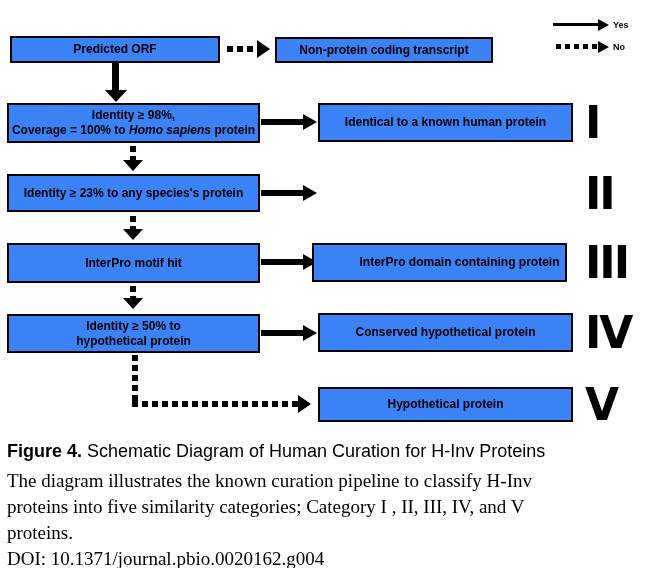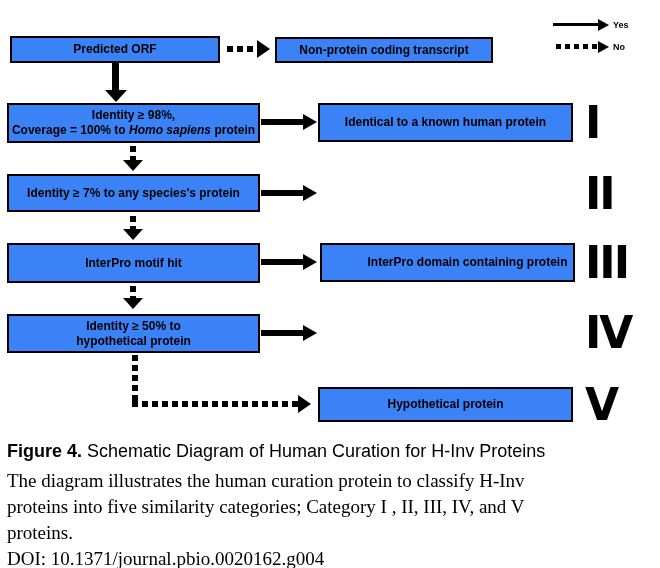--- a/index.html
+++ b/index.html
@@ -12,21 +12,21 @@
         text-align:center;font-weight:bold;font-size:12px;line-height:15px;}
   .fbox span{white-space:nowrap;}
   .b-orf{left:10px;top:36px;width:210px;height:27px;}
   .b-nonprot{left:275px;top:37px;width:218px;height:26px;}
   .b-c1{left:7px;top:103px;width:253px;height:40px;}
   .b-c2{left:7px;top:174px;width:253px;height:38px;}
   .b-c3{left:7px;top:243px;width:253px;height:40px;}
   .b-c4{left:7px;top:314px;width:253px;height:39px;}
   .b-r1{left:318px;top:103px;width:255px;height:39px;}
   .b-r2{left:318px;top:174px;width:255px;height:39px;}
-  .b-r3{left:320px;top:243px;width:255px;height:39px;padding-left:40px;}
+  .b-r3{left:312px;top:243px;width:255px;height:39px;padding-left:40px;}
   .b-r4{left:318px;top:313px;width:255px;height:39px;}
   .b-r5{left:318px;top:387px;width:255px;height:35px;}
   .it{font-style:italic;}
 
   
   .shaft-h{position:absolute;height:6px;background:#000;}
   .shaft-v{position:absolute;width:7px;background:#000;}
   .head-right{position:absolute;width:0;height:0;border-top:8px solid transparent;
               border-bottom:8px solid transparent;border-left:14px solid #000;}
   .head-down{position:absolute;width:0;height:0;border-left:11px solid transparent;
@@ -98,21 +98,21 @@
   <div class="head-right" style="left:303px;top:114px;"></div>
   <div class="fbox b-r1">
     <span>Identical to a known human protein</span>
   </div>
   <div class="cat cat1">I</div>
 
   <div class="dots-v" style="left:130px;top:146px;height:14px;"></div>
   <div class="dhead-down" style="left:123px;top:160px;"></div>
 
   <div class="fbox b-c2">
-    <span>Identity ≥ 7% to any species's protein</span>
+    <span>Identity ≥ 23% to any species's protein</span>
   </div>
   <div class="shaft-h" style="left:261px;top:190px;width:42px;"></div>
   <div class="head-right" style="left:303px;top:185px;"></div>
   <div class="cat cat2">II</div>
 
   <div class="dots-v" style="left:130px;top:216px;height:13px;"></div>
   <div class="dhead-down" style="left:123px;top:229px;"></div>
 
   <div class="fbox b-c3">
     <span>InterPro motif hit</span>
@@ -126,34 +126,37 @@
 
   <div class="dots-v" style="left:130px;top:286px;height:12px;"></div>
   <div class="dhead-down" style="left:123px;top:298px;"></div>
 
   <div class="fbox b-c4">
     <span>Identity ≥ 50% to</span>
     <span>hypothetical protein</span>
   </div>
   <div class="shaft-h" style="left:261px;top:330px;width:42px;"></div>
   <div class="head-right" style="left:303px;top:325px;"></div>
+  <div class="fbox b-r4">
+    <span>Conserved hypothetical protein</span>
+  </div>
   <div class="cat cat4">IV</div>
 
   <div class="dots-v" style="left:132px;top:355px;height:52px;"></div>
   <div class="dots-h" style="left:132px;top:401px;width:166px;"></div>
   <div class="dhead-right" style="left:298px;top:395px;"></div>
 
   <div class="fbox b-r5">
     <span>Hypothetical protein</span>
   </div>
   <div class="cat cat5">V</div>
 
   <div class="figline">
     <span class="lbl">Figure 4.</span><span> Schematic Diagram of Human Curation for H-Inv Proteins</span>
   </div>
   <div class="capbody">
-    <div>The diagram illustrates the human curation protein to classify H-Inv</div>
+    <div>The diagram illustrates the known curation pipeline to classify H-Inv</div>
     <div>proteins into five similarity categories; Category I , II, III, IV, and V</div>
     <div>proteins.</div>
     <div>DOI: 10.1371/journal.pbio.0020162.g004</div>
   </div>
 
 </div>
 
 </body></html>

